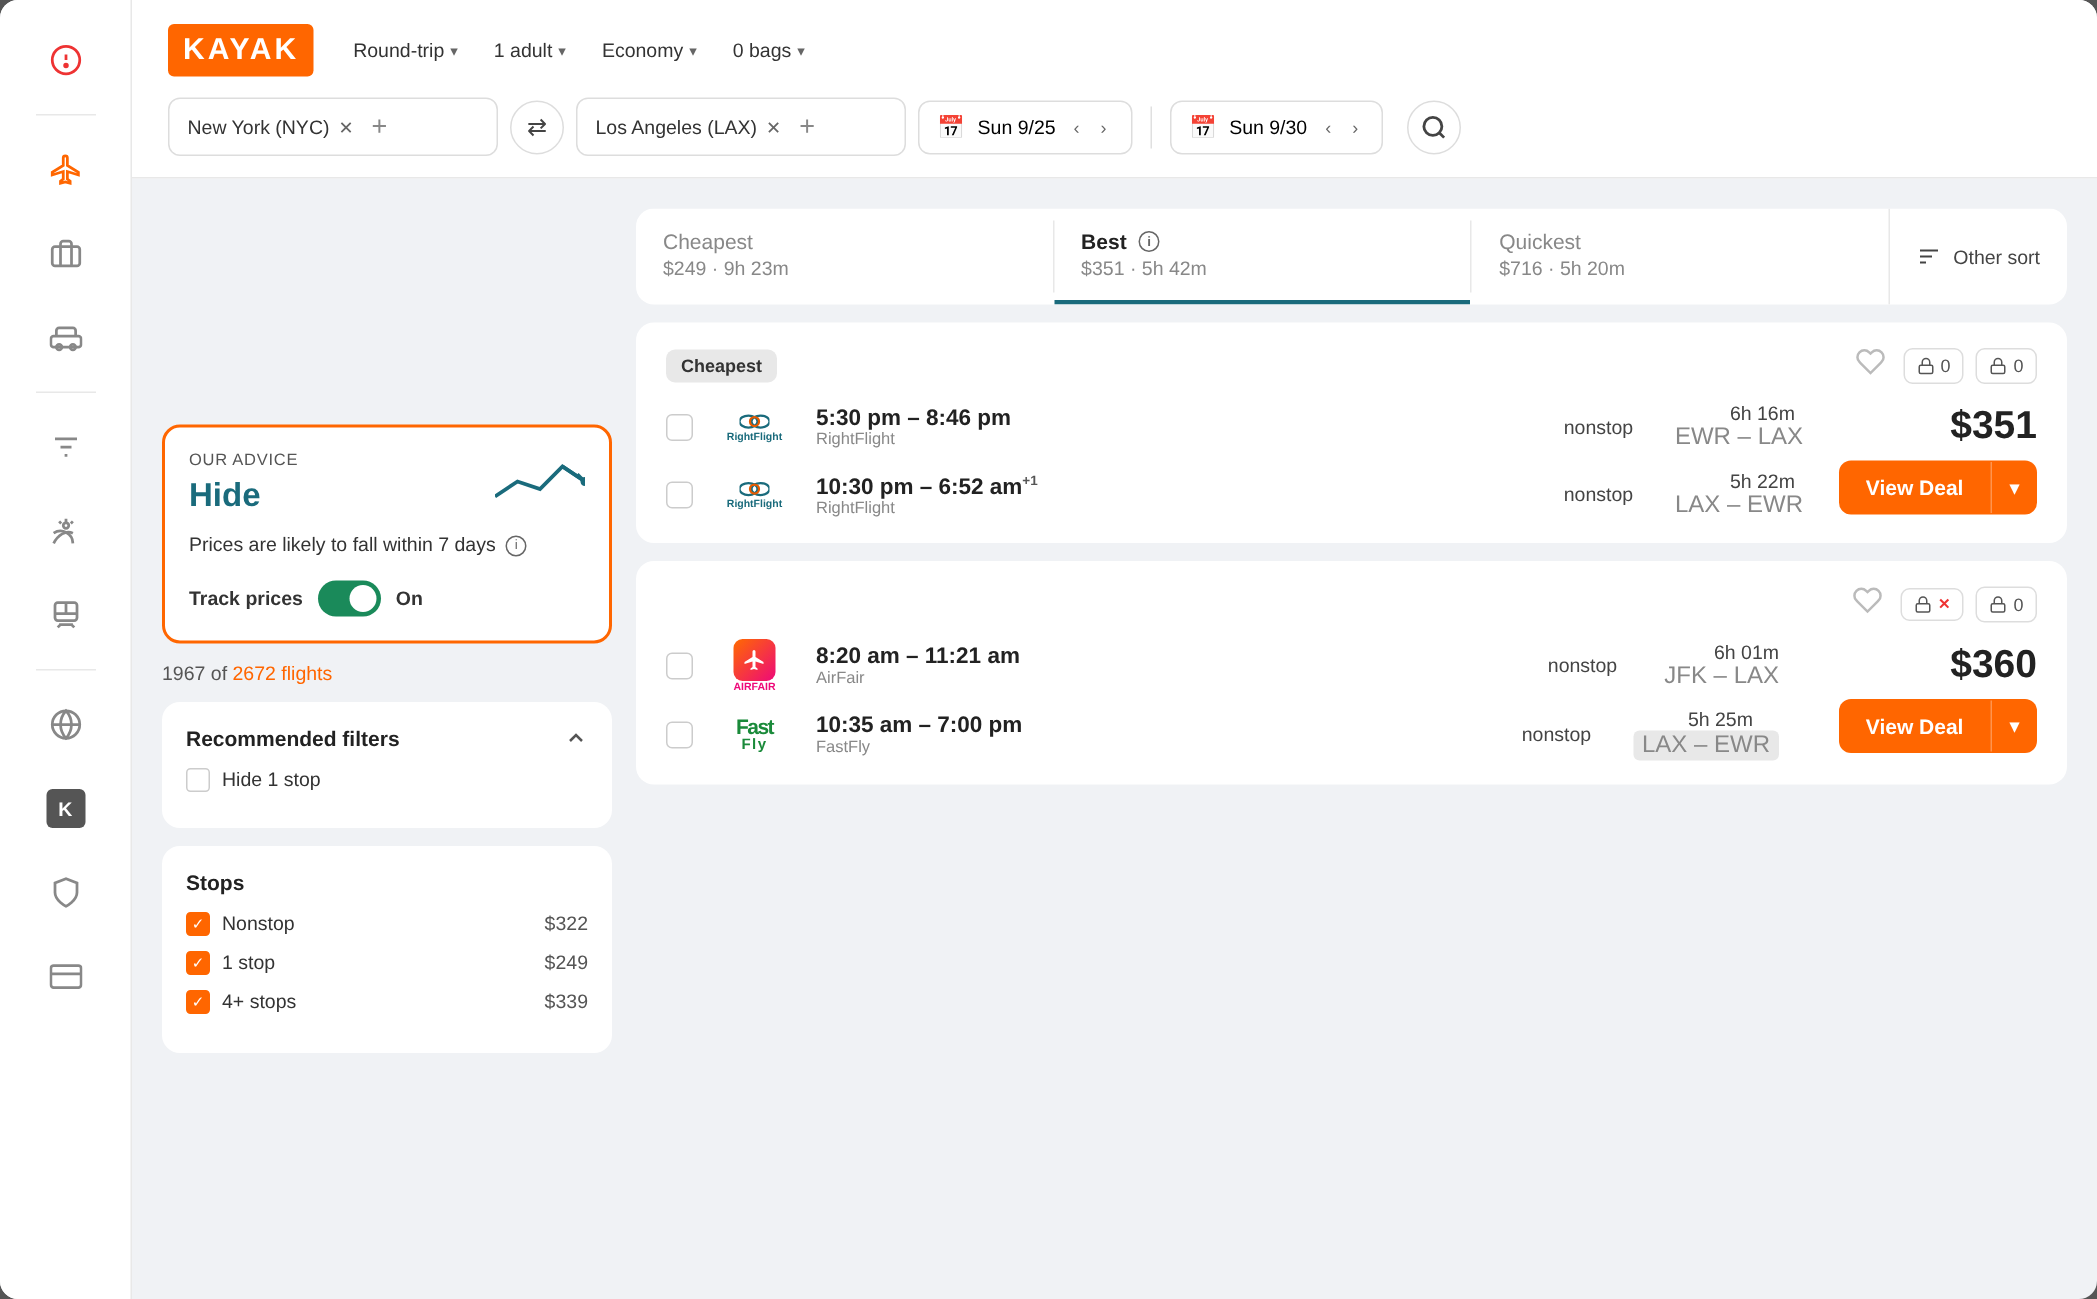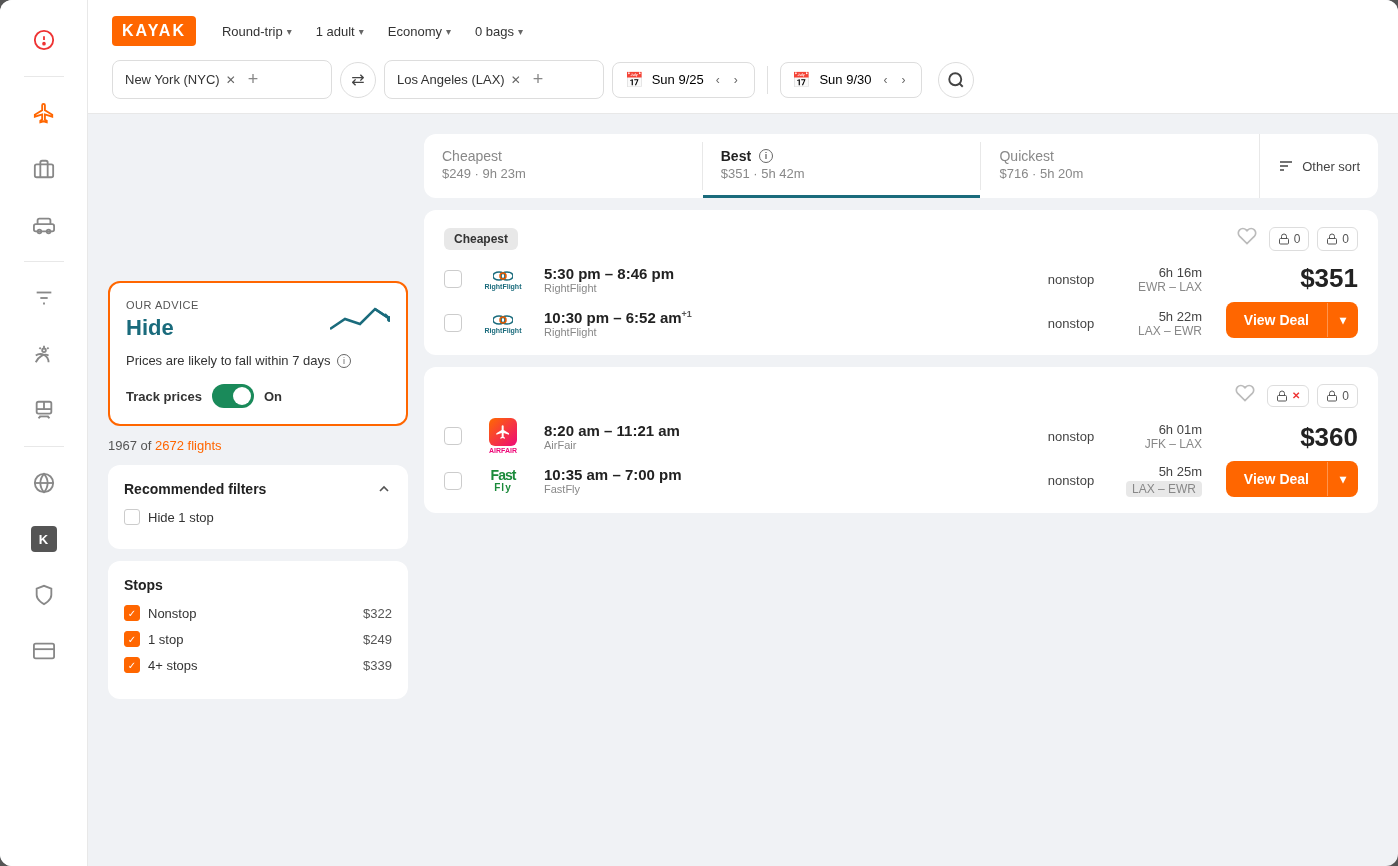--- a/index.html
+++ b/index.html
@@ -67,21 +67,21 @@
     .header-top {
       display: flex;
       align-items: center;
       gap: 16px;
       margin-bottom: 14px;
     }
     .kayak-logo {
       background: #ff6600;
       color: #fff;
       font-weight: 900;
-      font-size: 16px;
+      font-size: 20px;
       padding: 6px 10px;
       border-radius: 4px;
       letter-spacing: 2px;
     }
     .trip-options {
       display: flex;
       gap: 4px;
     }
     .trip-option {
       display: flex;
@@ -489,21 +489,21 @@
       width: 70px;
       text-align: center;
     }
     .flight-duration {
       font-size: 13px;
       color: #444;
       width: 80px;
       text-align: right;
     }
     .flight-duration-route {
-      font-size: 12px;
+      font-size: 16px;
       color: #888;
     }
     .flight-price-col {
       display: flex;
       flex-direction: column;
       align-items: flex-end;
       gap: 8px;
       min-width: 140px;
     }
     .flight-price {
@@ -976,21 +976,21 @@
                 <div class="lock-badge">
                   <svg width="12" height="12" viewBox="0 0 24 24" fill="none" stroke="#555" stroke-width="2">
                       <rect x="3" y="11" width="18" height="11" rx="2"></rect>
                       <path d="M7 11V7a5 5 0 0 1 10 0v4"></path>
                     </svg>
                   <span>0</span>
                 </div>
               </div>
             </div>
           </div>
-          <div style="display:flex;align-items:flex-end;gap:16px;">
+          <div style="display:flex;align-items:flex-start;gap:32px;">
             <div class="flight-rows" style="flex:1;">
 
               <div class="flight-row">
                 <div class="flight-checkbox"></div>
                 <div class="airline-logo">
                   <div class="airfair-logo">
                     <div class="af-icon">
                       <svg width="16" height="16" viewBox="0 0 24 24" fill="white">
                           <path d="M21 16v-2l-8-5V3.5a1.5 1.5 0 0 0-3 0V9l-8 5v2l8-2.5V19l-2 1.5V22l3.5-1 3.5 1v-1.5L13 19v-5.5z"></path>
                         </svg>

